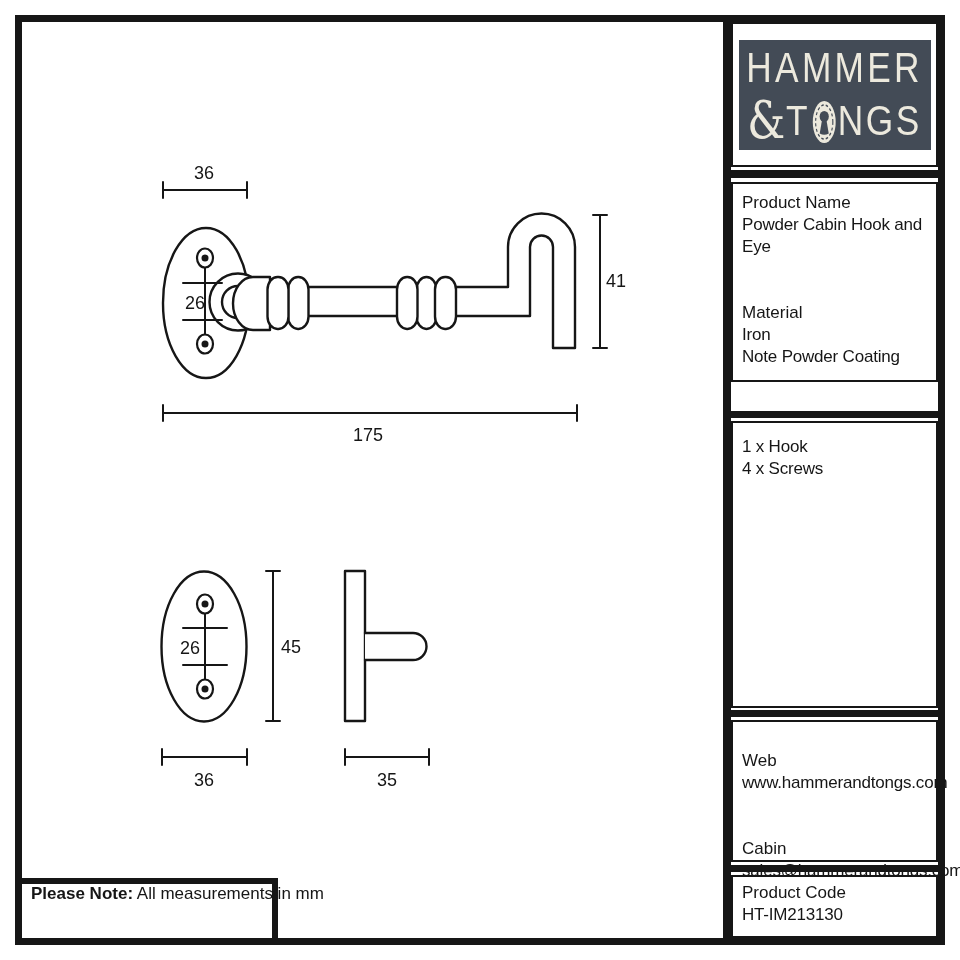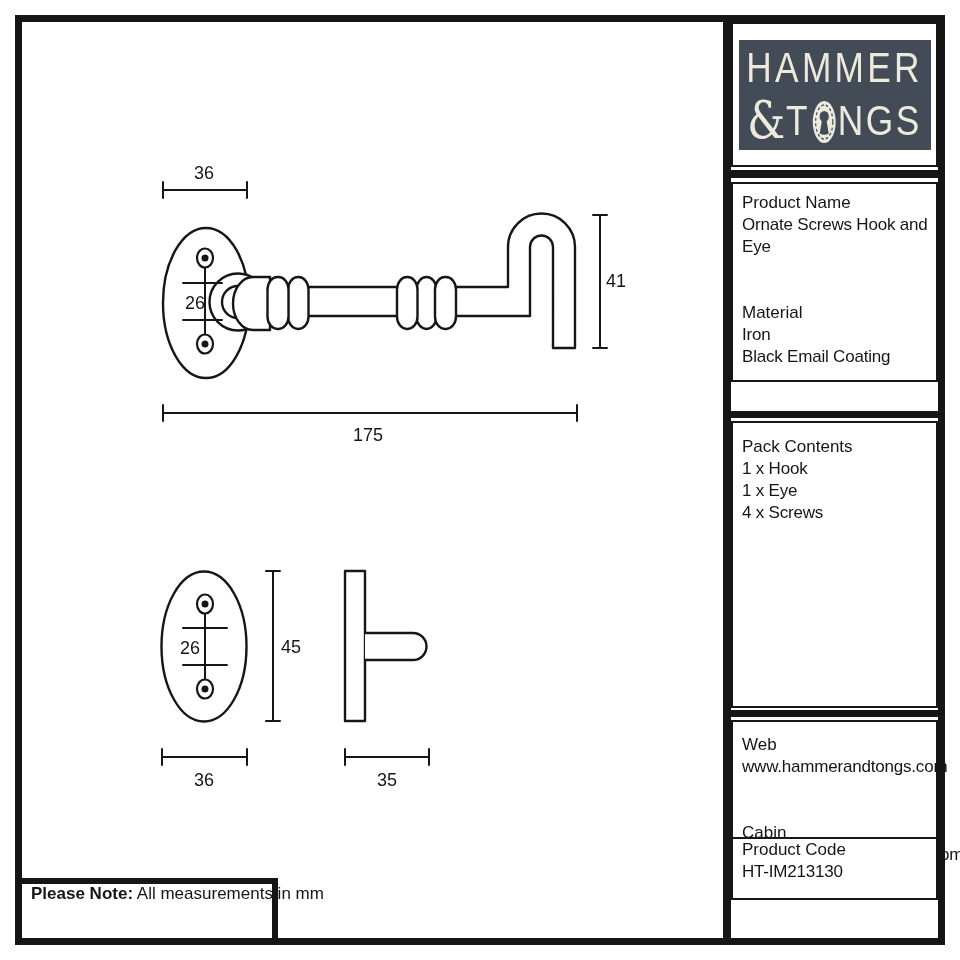--- a/index.html
+++ b/index.html
@@ -26,22 +26,22 @@
   .sbox{position:absolute;left:731px;width:207px;background:#fff;border:2px solid var(--ink);z-index:3;
     padding:0 0 0 9px;font-size:17px;line-height:22px;}
   .divider{position:absolute;left:723px;width:215px;background:var(--ink);z-index:3;}
   .d1{top:170px;height:8px;}
   .d2{top:411px;height:7px;}
   .d3{top:710px;height:7px;}
   .d4{top:865px;height:7px;}
   .logo-sec{top:22px;height:145px;display:flex;align-items:center;justify-content:center;padding:0;}
   .info-sec{top:182px;height:200px;padding-top:8px;}
   .pack-sec{top:421px;height:287px;padding-top:13px;}
-  .web-sec{top:720px;height:142px;padding-top:12px;}
-  .code-sec{top:837px;height:63px;}
+  .web-sec{top:720px;height:142px;padding-top:28px;}
+  .code-sec{top:875px;height:63px;padding-top:5px;}
   .lbl{font-weight:normal;}
   .gap{margin-top:44px;}
   .val{letter-spacing:-0.2px;}
 
   
   .brand-plate{width:192px;height:110px;background:var(--brand-bg);
     display:flex;flex-direction:column;align-items:center;justify-content:center;gap:8px;}
   .brand-l1{color:var(--brand-cream);font-size:43px;line-height:1;letter-spacing:4px;
     transform:scaleX(.82);white-space:nowrap;}
   .brand-l2{display:flex;align-items:center;transform:scaleX(.82);margin-top:1px;color:var(--brand-cream);}
@@ -133,32 +133,30 @@
         </svg>
         <span class="brand-lt">NGS</span>
       </div>
     </div>
   </div>
 
   <div class="divider d1"></div>
 
   <div class="sbox info-sec">
     <div class="lbl">Product Name</div>
-    <div class="val">Ornate Screws Hook and Eye</div>
+    <div class="val">Powder Cabin Hook and Eye</div>
     <div class="lbl gap">Material</div>
     <div class="val">Iron</div>
-    <div class="val">Black Email Coating</div>
+    <div class="val">Note Powder Coating</div>
   </div>
 
   <div class="divider d2"></div>
 
   <div class="sbox pack-sec">
-    <div class="lbl">Pack Contents</div>
     <div class="val">1 x Hook</div>
-    <div class="val">1 x Eye</div>
     <div class="val">4 x Screws</div>
   </div>
 
   <div class="divider d3"></div>
 
   <div class="sbox web-sec">
     <div class="lbl">Web</div>
     <div class="val">www.hammerandtongs.com</div>
     <div class="lbl gap">Cabin</div>
     <div class="val">sales@hammerandtongs.com</div>

